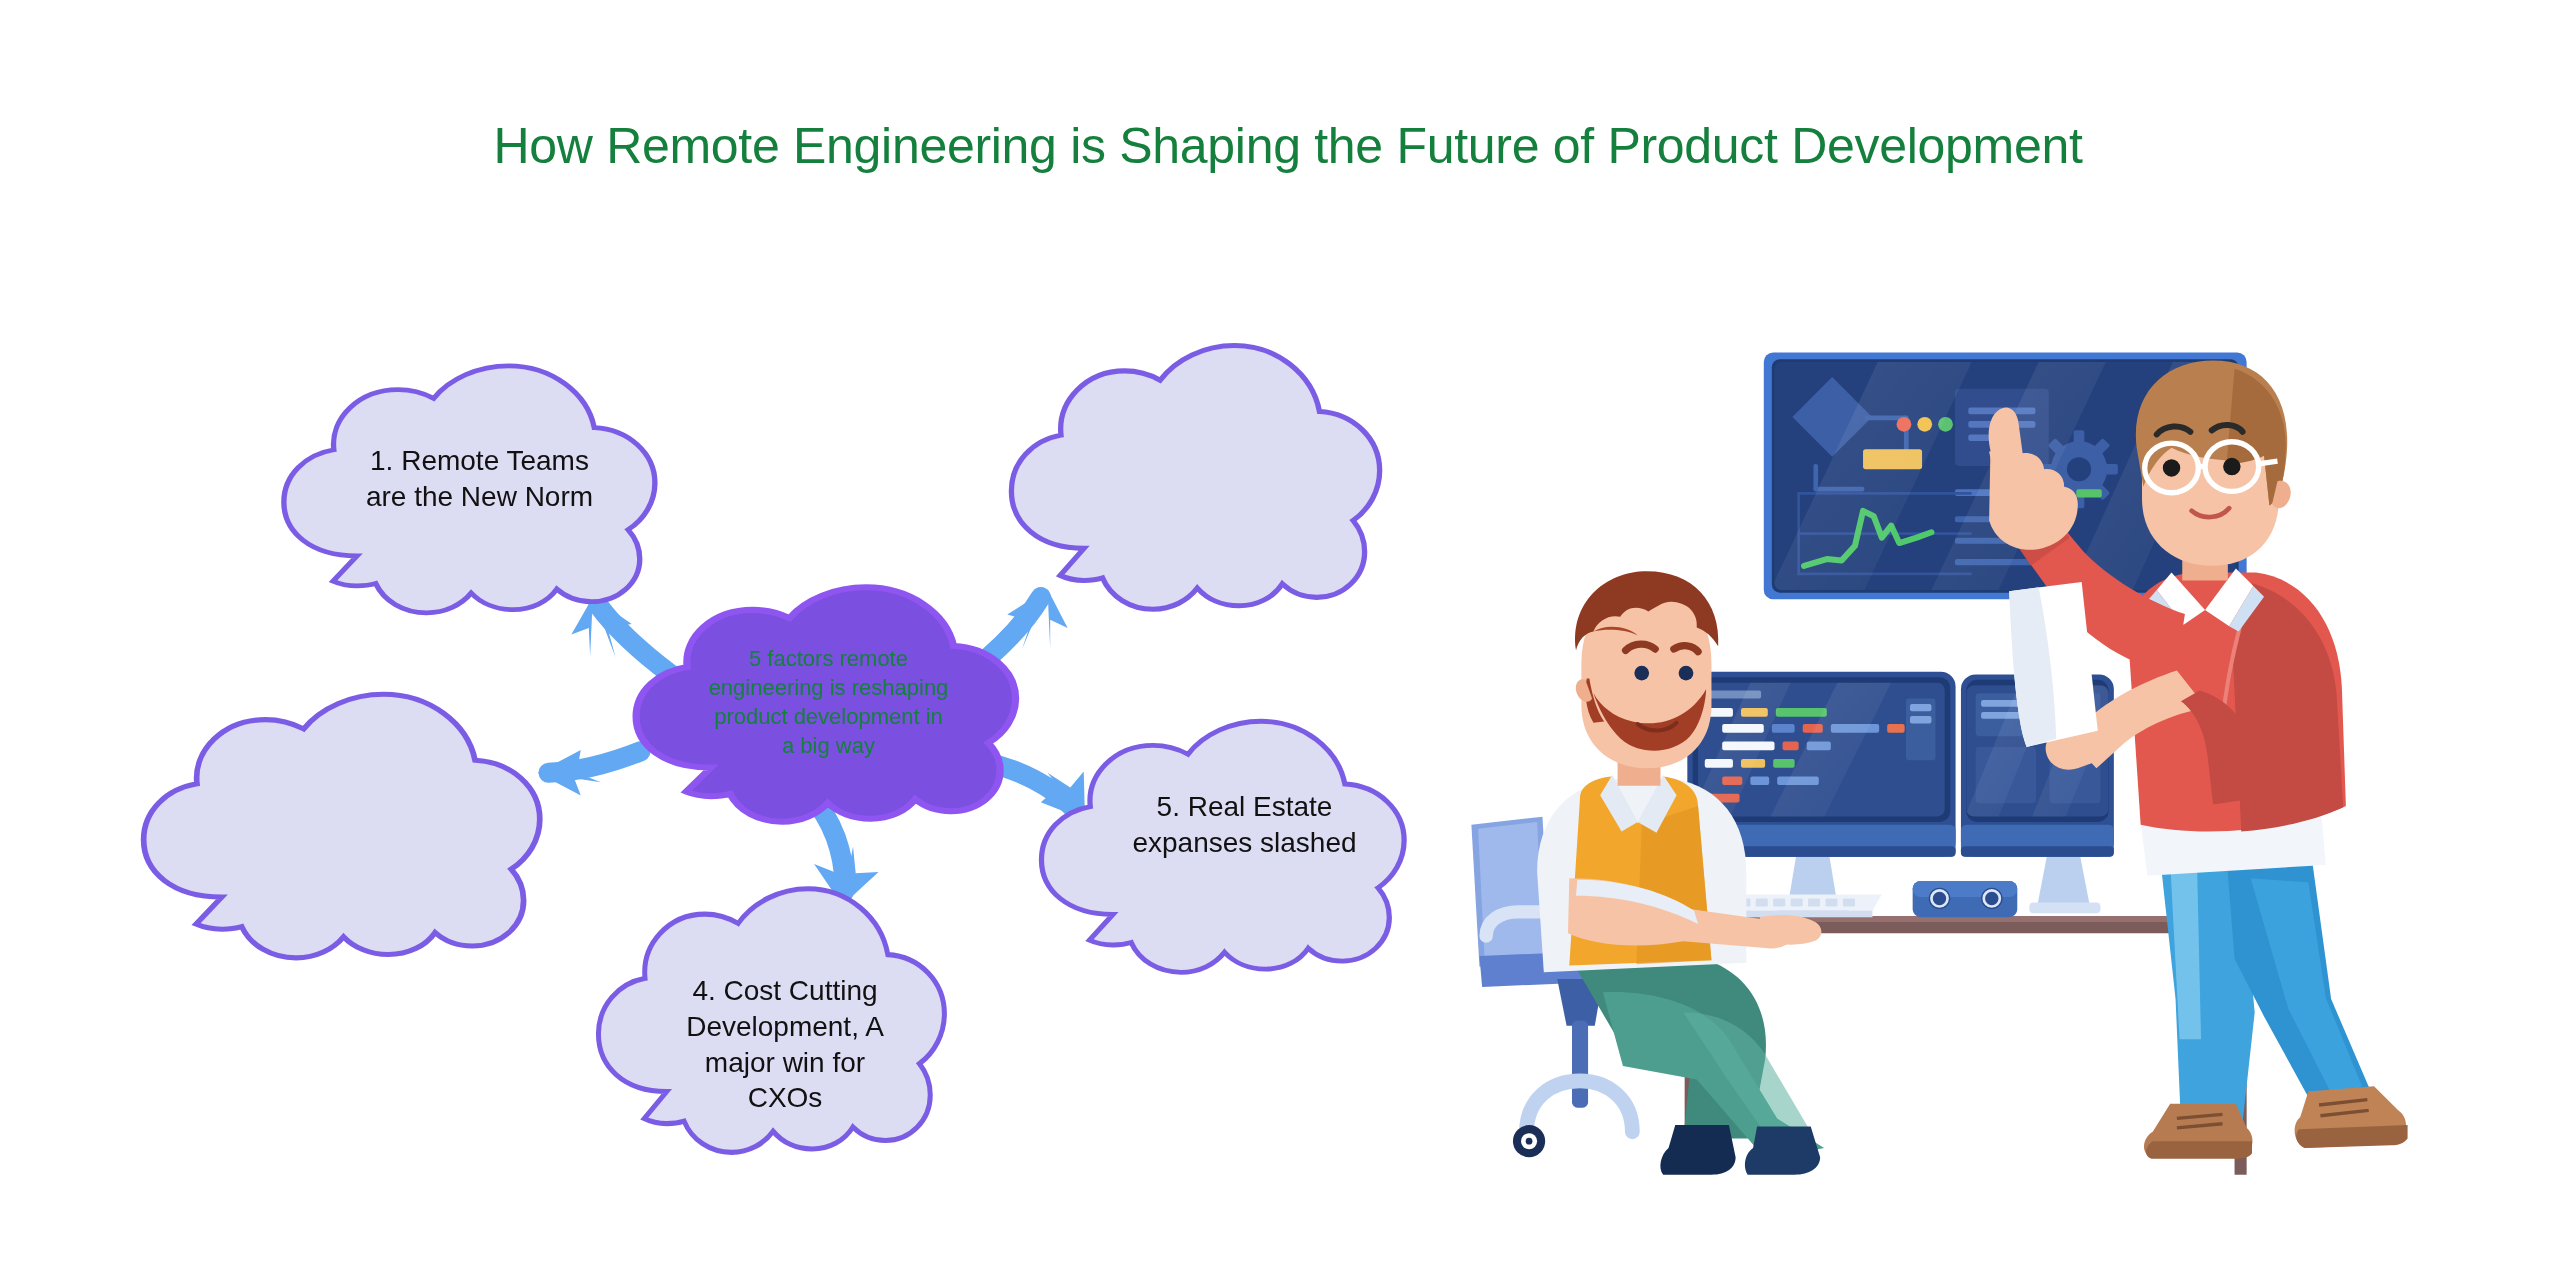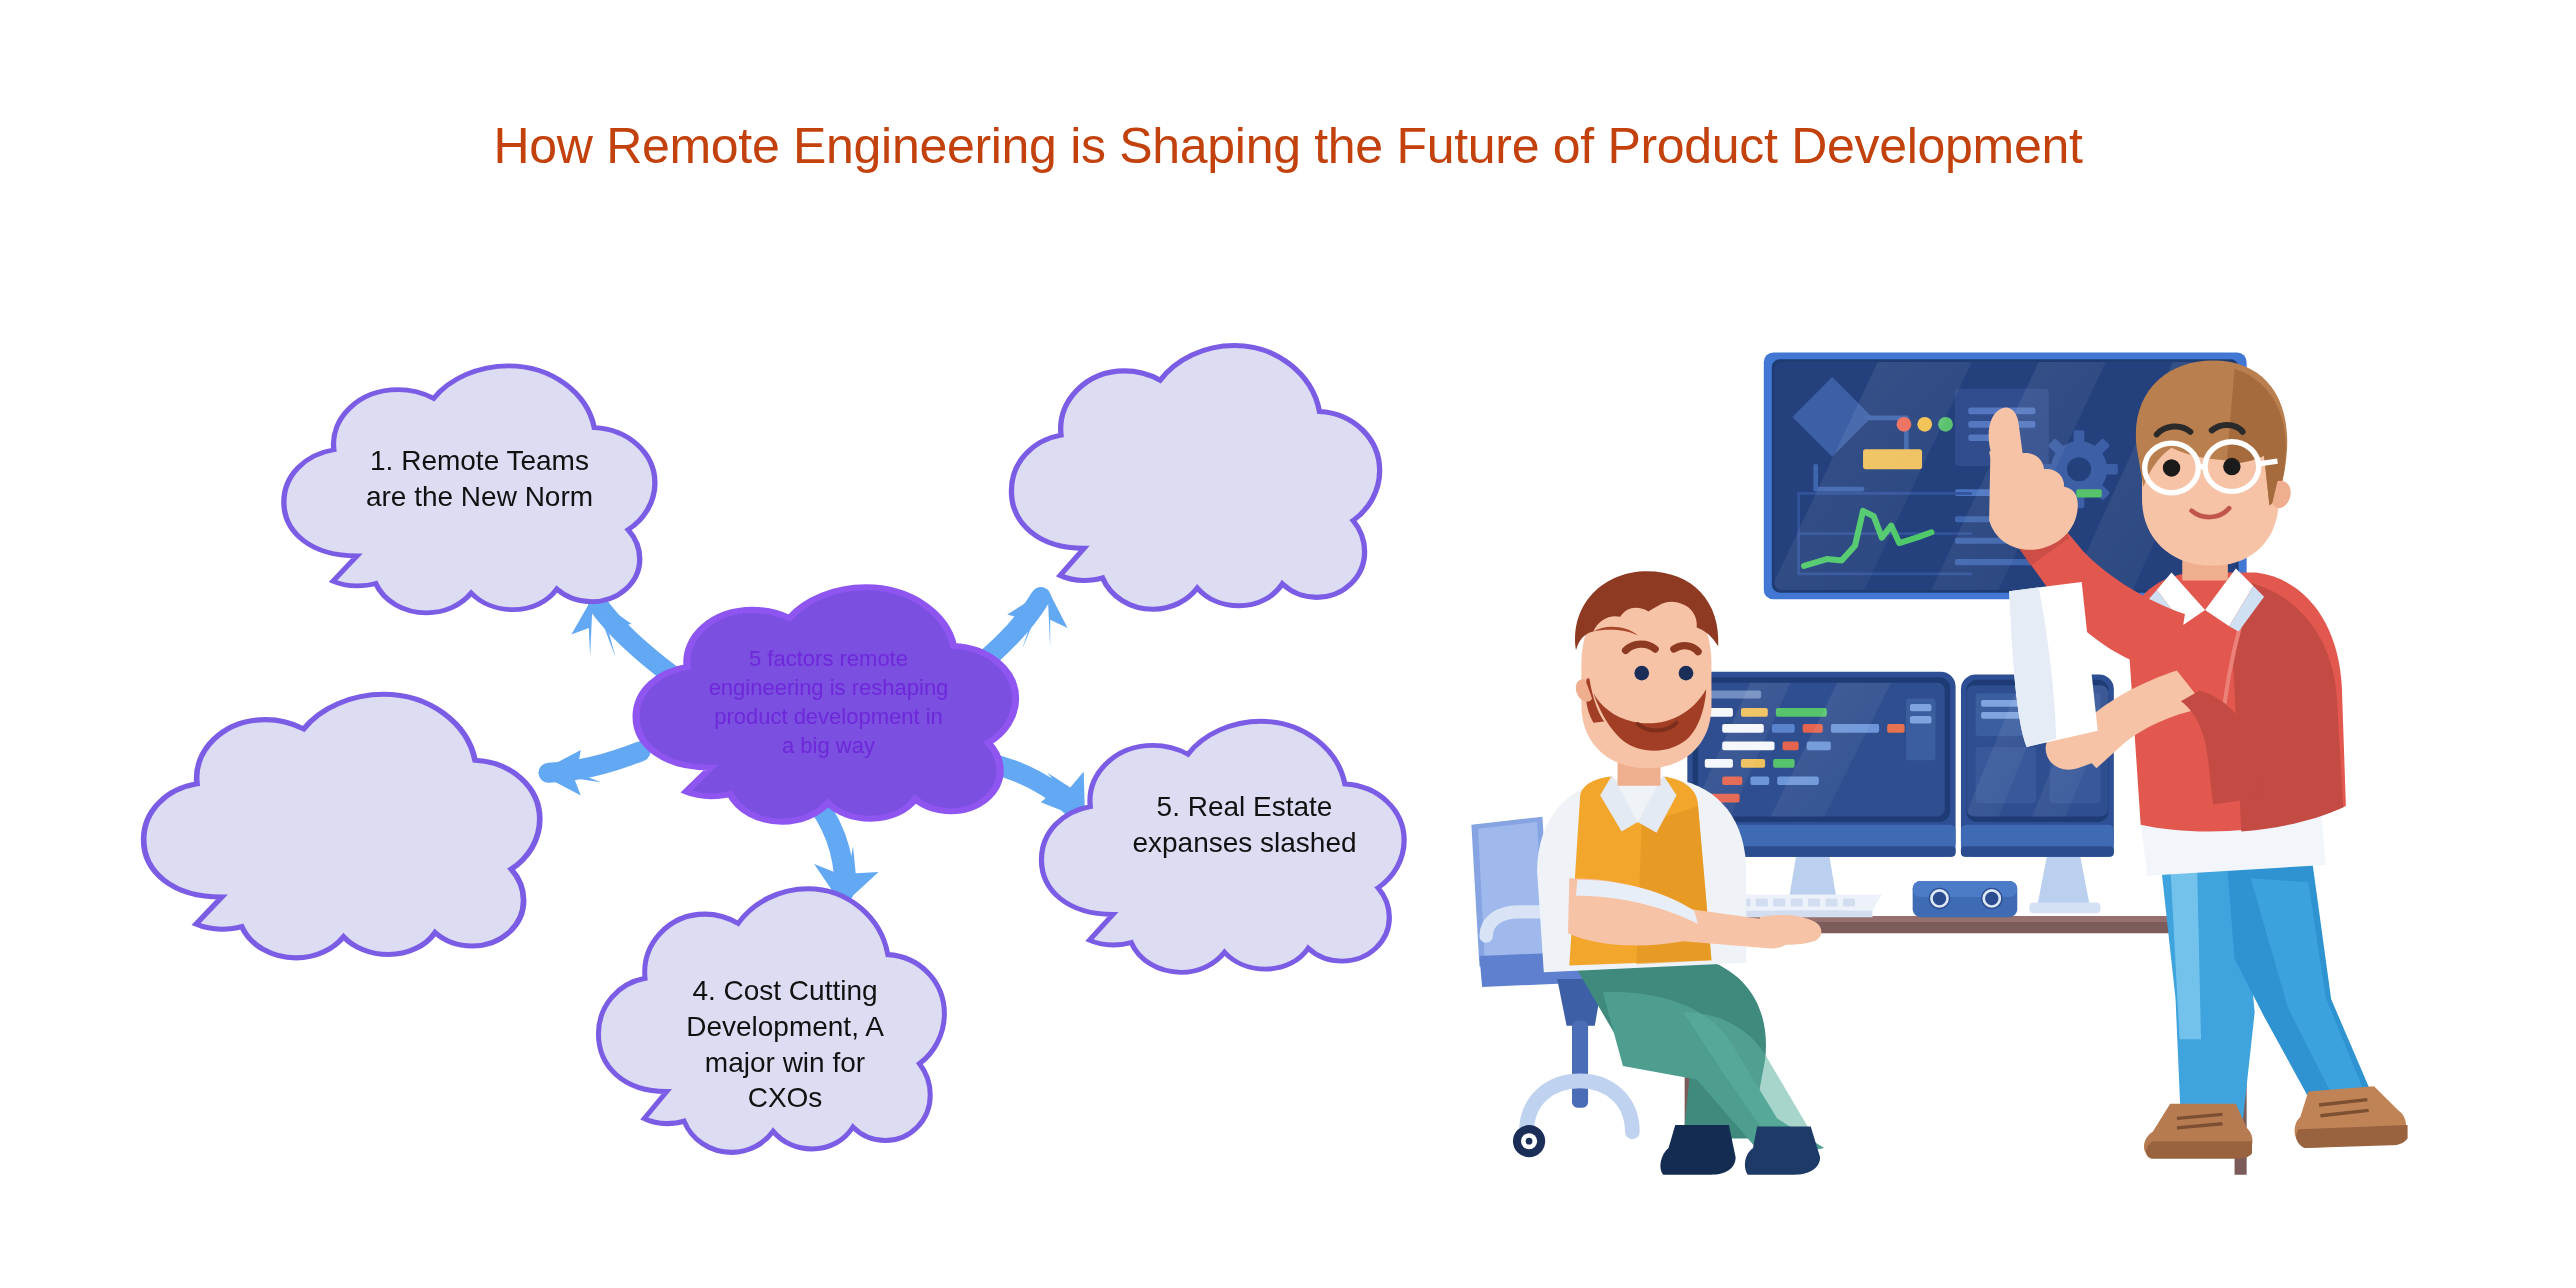--- a/index.html
+++ b/index.html
@@ -19,21 +19,21 @@
   
   #page-title {
     position: absolute;
     top: 119px;
     left: 0;
     width: 2576px;
     text-align: center;
     font-size: 50px;
     line-height: 1.1;
     font-weight: 400;
-    color: #c2410c;
+    color: #15803d;
     letter-spacing: -0.3px;
     white-space: nowrap;
   }
 
   
   #diagram-stage {
     position: absolute;
     left: 0;
     top: 0;
     width: 1529px;
@@ -53,21 +53,21 @@
     position: absolute;
     text-align: center;
     color: #111111;
     font-size: 28px;
     line-height: 1.28;
     font-weight: 400;
     pointer-events: none;
     white-space: pre-line;
   }
   .cloud-label.center-label {
-    color: #6d28d9;
+    color: #15803d;
     font-size: 22px;
     line-height: 1.32;
   }
 
   #label-cloud-1 { left: 322px;  top: 443px;  width: 315px; }
   #label-cloud-2 { left: 1053px; top: 417px;  width: 315px; }
   #label-cloud-3 { left: 201px;  top: 802px; width: 315px; }
   #label-cloud-4 { left: 644px;  top: 953px; width: 282px; margin-top: 20px; }
   #label-cloud-5 { left: 1087px; top: 789px; width: 315px; }
   #label-cloud-center { left: 671px; top: 644px; width: 315px; }

